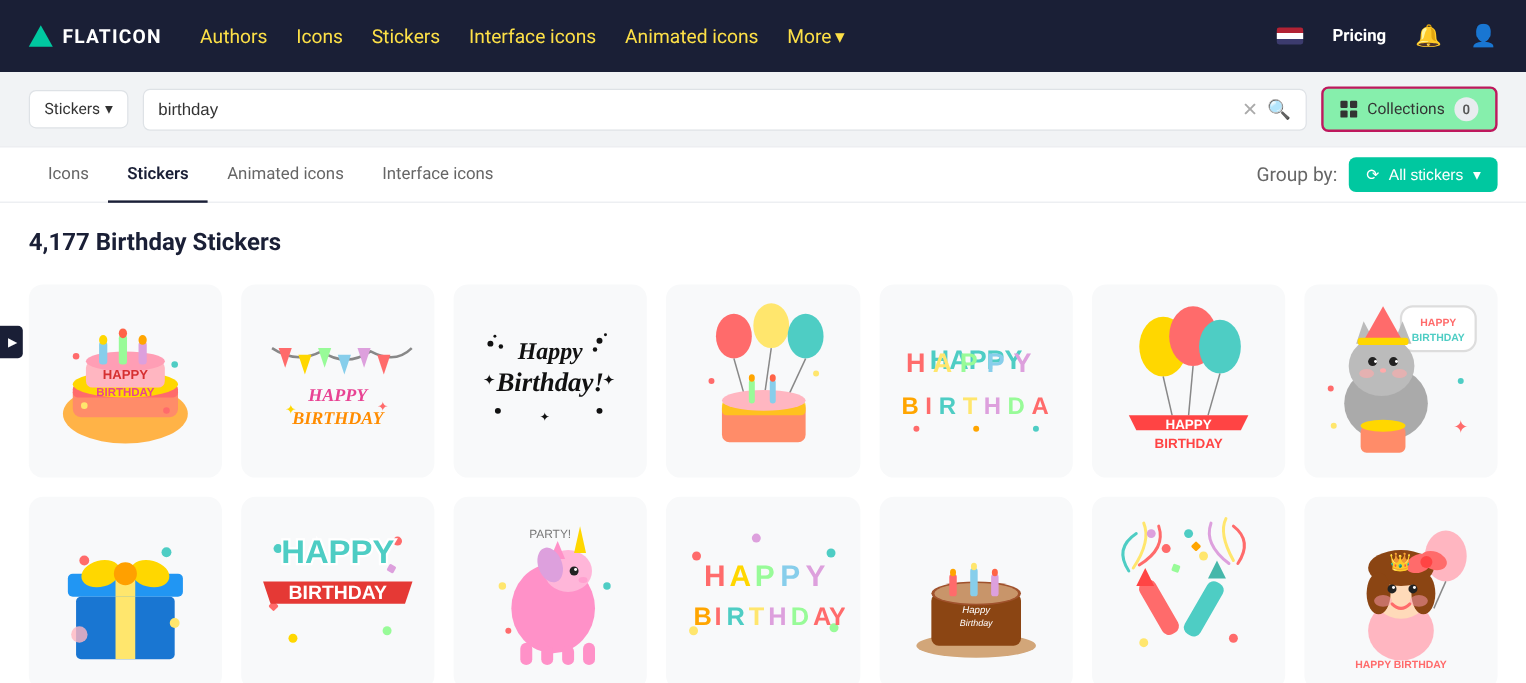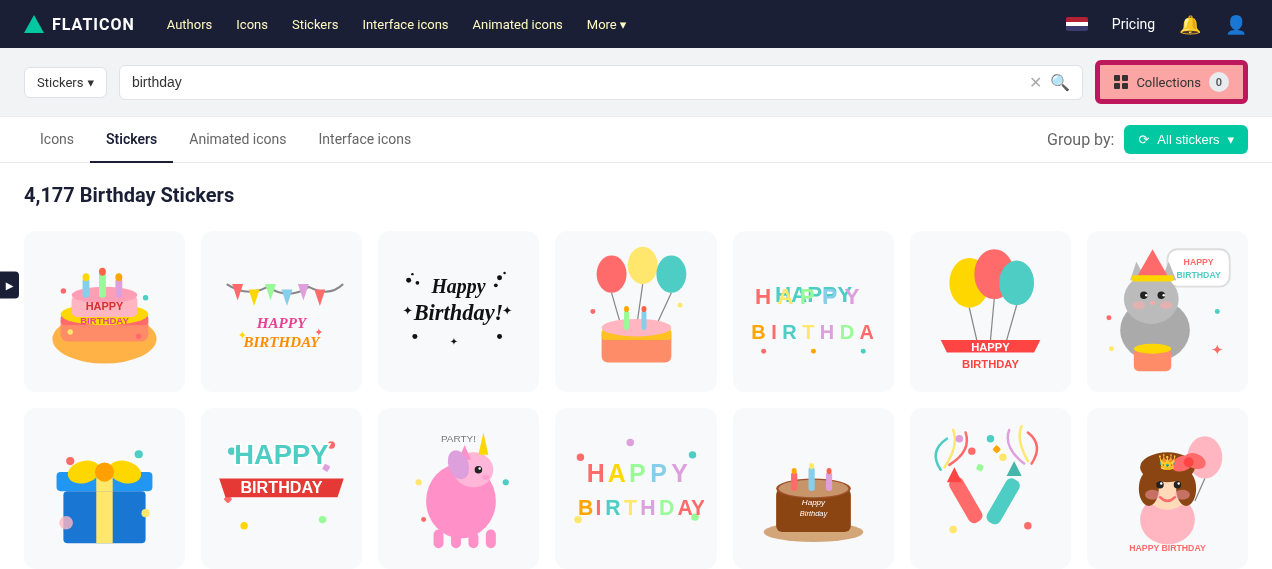--- a/index.html
+++ b/index.html
@@ -4,21 +4,21 @@
   <style>
     * { margin: 0; padding: 0; box-sizing: border-box; }
     body { font-family: -apple-system, BlinkMacSystemFont, 'Segoe UI', Roboto, sans-serif; background: #fff; }
 
     
     .topnav {
       background: #1a1f36;
       display: flex;
       align-items: center;
       padding: 0 24px;
-      height: 48px;
+      height: 60px;
       gap: 24px;
     }
     .logo-area {
       display: flex;
       align-items: center;
       gap: 8px;
       margin-right: 8px;
     }
     .logo-triangle {
       width: 0; height: 0;
@@ -27,42 +27,42 @@
       border-bottom: 18px solid #00c8a0;
       position: relative;
     }
     .logo-text {
       color: #fff;
       font-weight: 700;
       font-size: 16px;
       letter-spacing: 1px;
     }
     .nav-link {
-      color: #fef9c3;
-      font-size: 13px;
+      color: #fde047;
+      font-size: 16px;
       text-decoration: none;
       cursor: pointer;
       white-space: nowrap;
     }
     .nav-more {
       display: flex;
       align-items: center;
       gap: 3px;
     }
     .nav-spacer { flex: 1; }
     .flag-icon {
       width: 22px; height: 14px;
       background: linear-gradient(#b22234 33%, #fff 33%, #fff 66%, #3c3b6e 66%);
       border-radius: 2px;
       cursor: pointer;
     }
     .pricing-link {
       color: #fff;
       font-size: 14px;
-      font-weight: 400;
+      font-weight: 700;
       cursor: pointer;
     }
     .bell-icon, .user-icon {
       color: #c5cae9;
       font-size: 18px;
       cursor: pointer;
     }
 
     
     .search-bar {
@@ -111,22 +111,22 @@
     }
     .search-icon-btn {
       color: #555;
       cursor: pointer;
       font-size: 16px;
     }
     .collections-btn {
       display: flex;
       align-items: center;
       gap: 8px;
-      background: #fca5a5;
-      border: 5px solid #be185d;
+      background: #86efac;
+      border: 2px solid #be185d;
       border-radius: 6px;
       padding: 7px 14px;
       font-size: 13px;
       color: #333;
       cursor: pointer;
       white-space: nowrap;
     }
     .collections-count {
       background: #e9ecef;
       border-radius: 50%;

